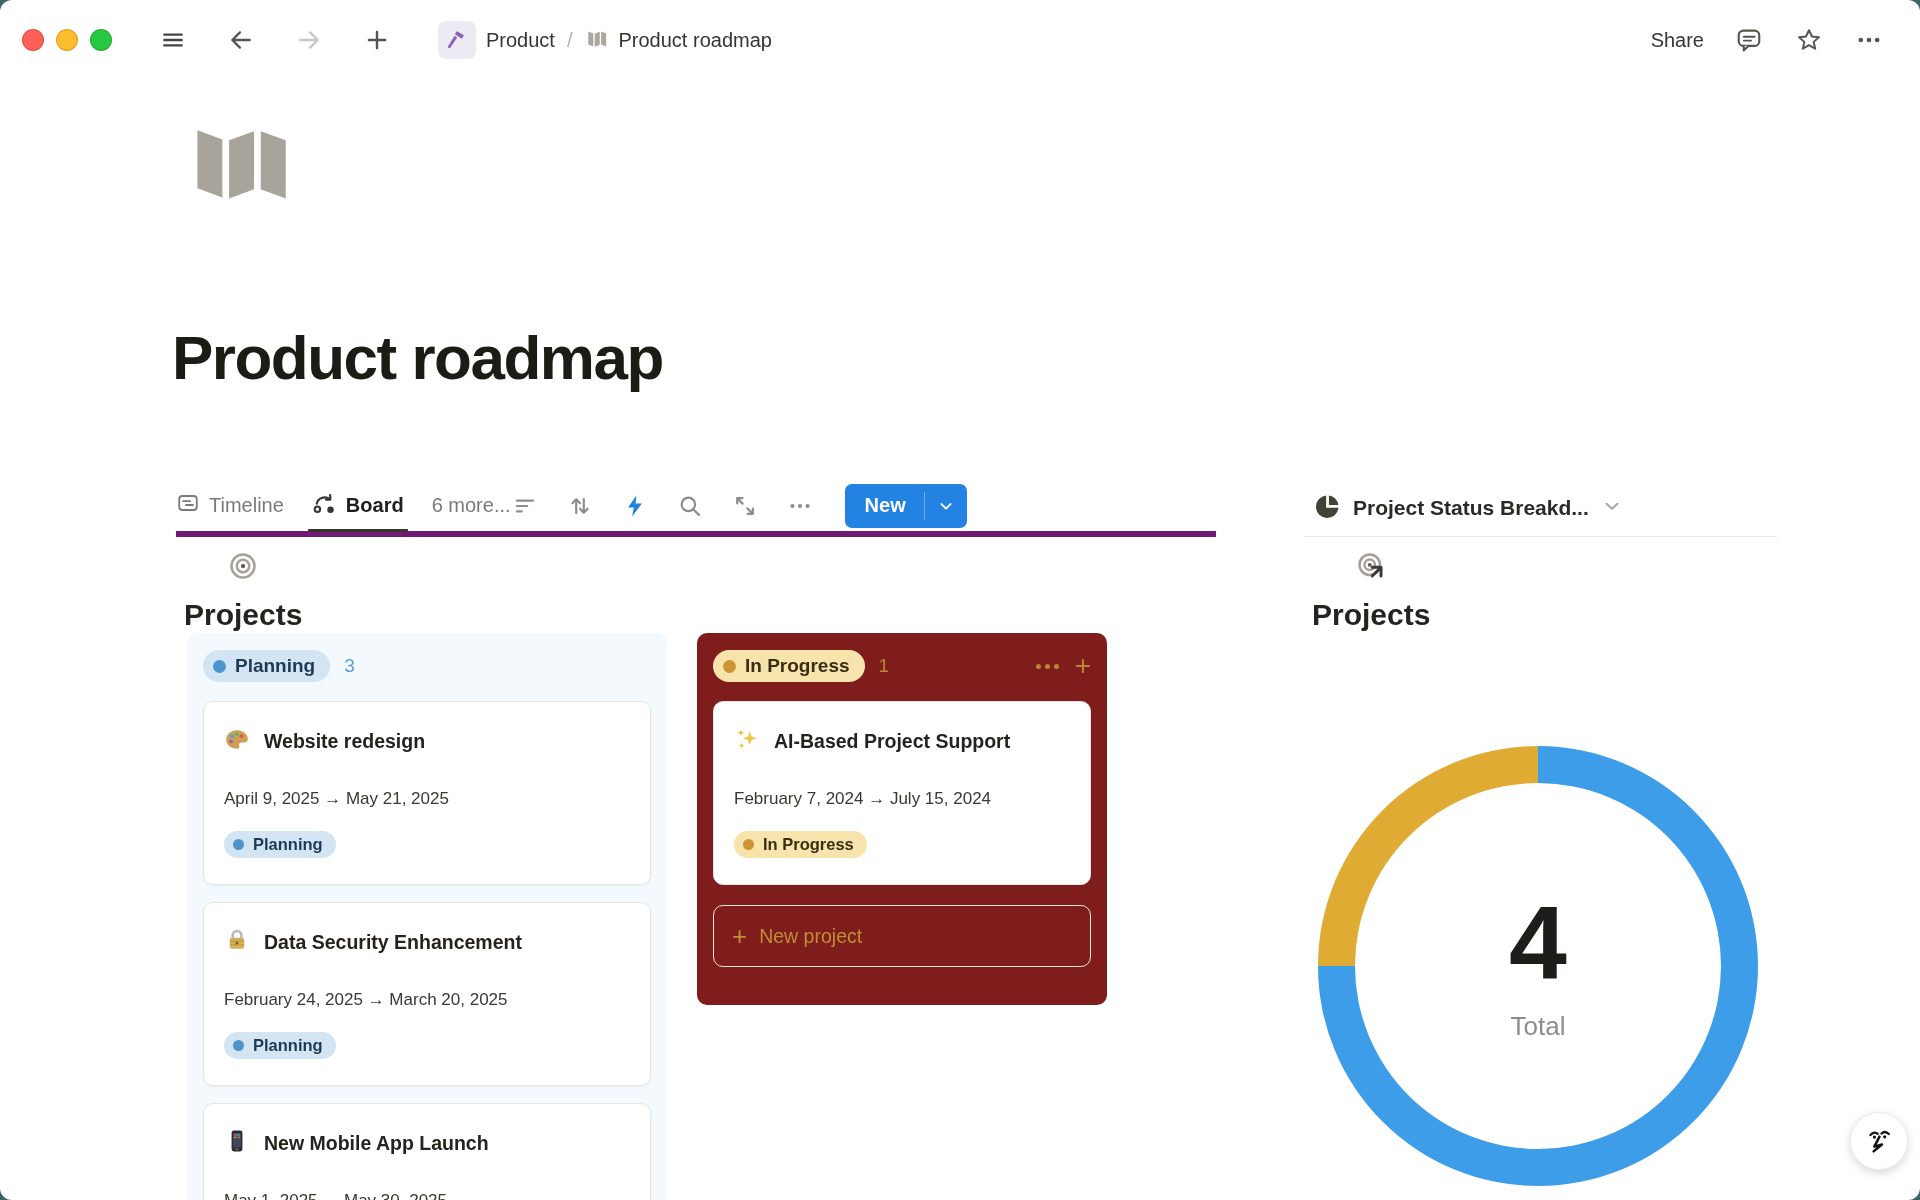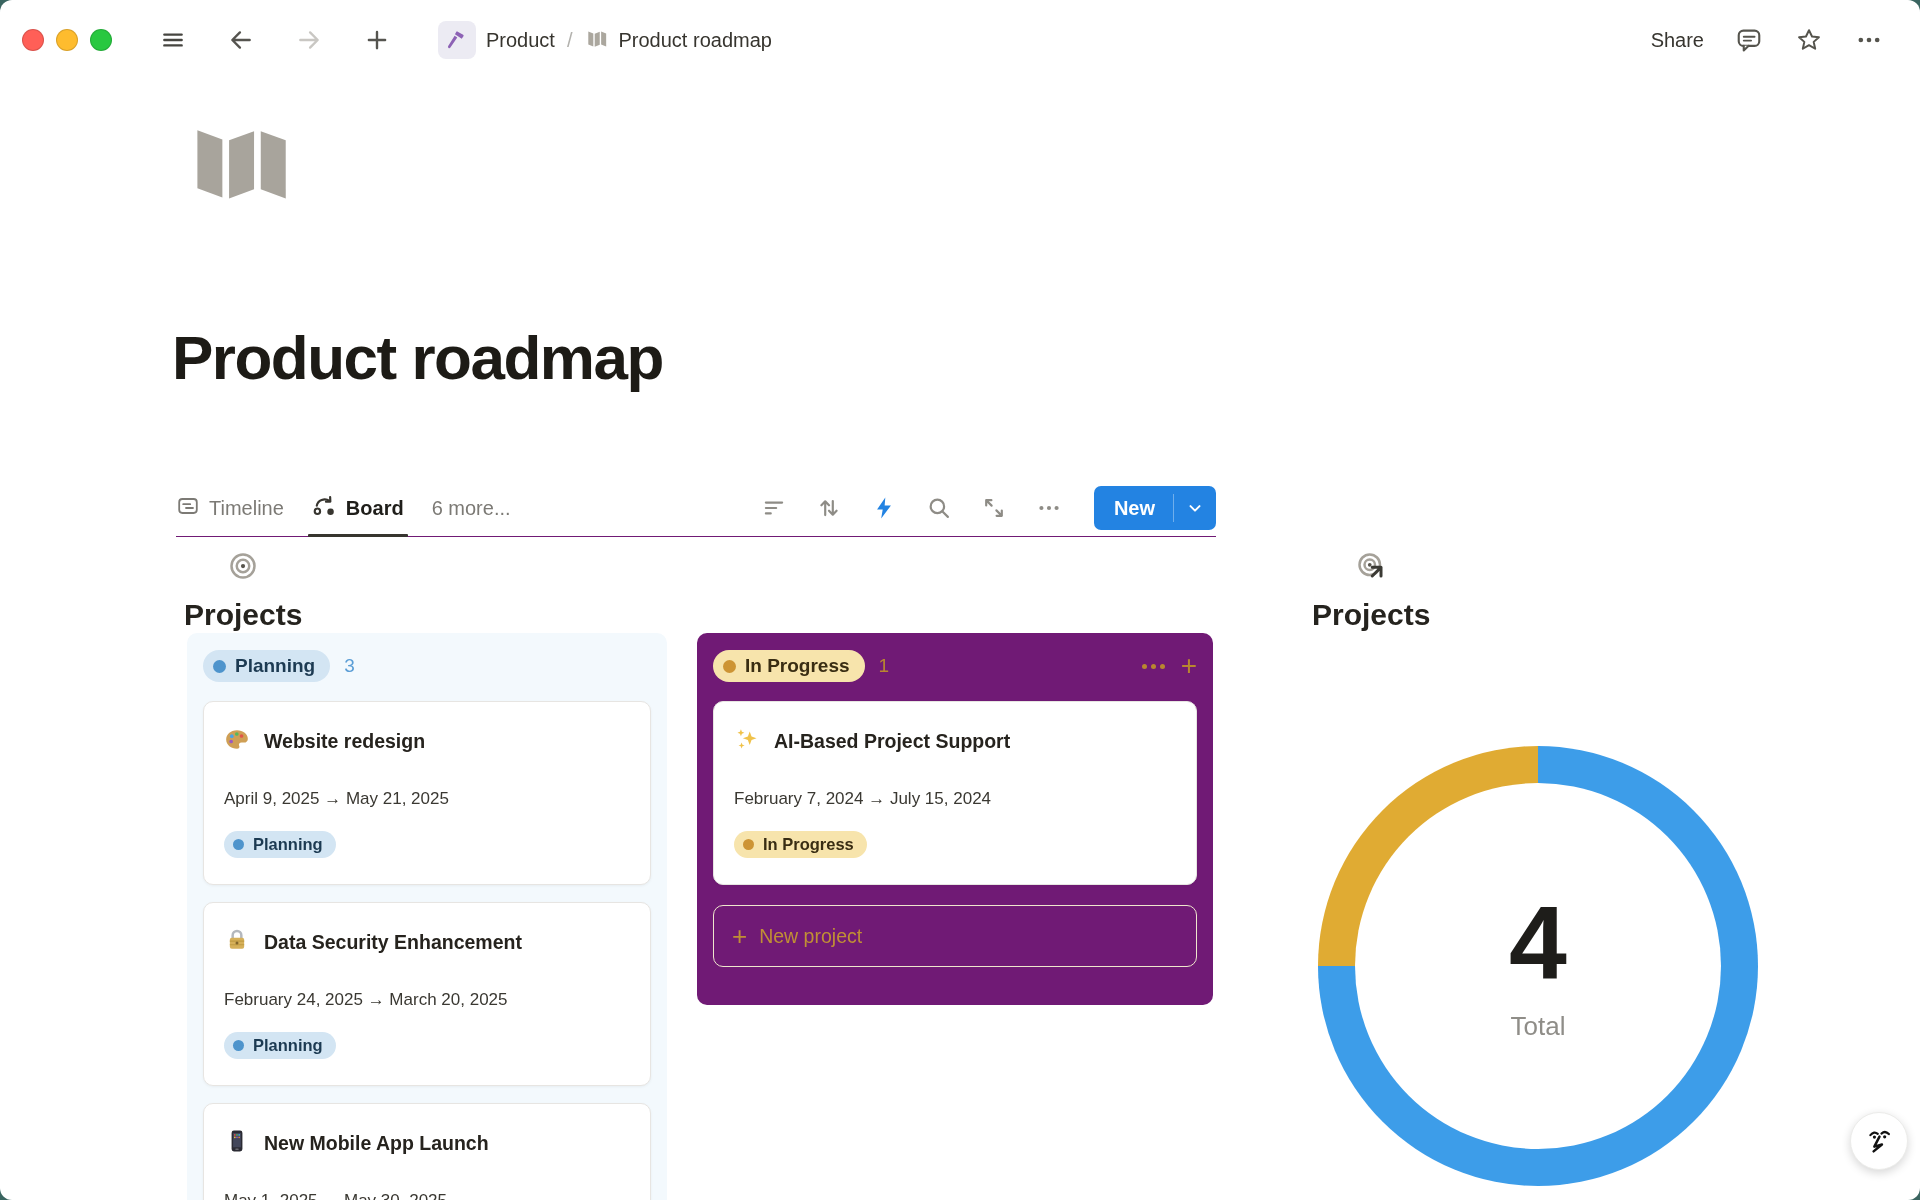--- a/index.html
+++ b/index.html
@@ -17,21 +17,21 @@
   .ws-icon-box { width:38px; height:38px; border-radius:8px; background:#ecebf3; display:flex; align-items:center; justify-content:center; }
   .crumb-sep { color:#b3b2ae; padding:0 2px; }
   .tb-right { display:flex; align-items:center; gap:30px; }
   .share { font-size:20px; color:#37352f; }
 
   
   .page-icon { position:absolute; left:181px; top:113px; width:124px; height:96px; }
   .page-title { position:absolute; left:172px; top:322px; font-size:62px; font-weight:700; letter-spacing:-1.5px; color:#1d1b16; }
 
   
-  .tabrow { position:absolute; left:176px; top:480px; width:1040px; height:57px; display:flex; align-items:center; justify-content:space-between; border-bottom:1px solid #701a75; }
+  .tabrow { position:absolute; left:176px; top:480px; width:1040px; height:57px; display:flex; align-items:center; justify-content:flex-start; border-bottom:6px solid #701a75; }
   .tabs { display:flex; align-items:center; gap:28px; height:100%; }
   .tab { position:relative; height:100%; display:flex; align-items:center; gap:9px; font-size:20px; color:#7c7a75; cursor:default; }
   .tab.active { color:#1f1e1a; font-weight:600; }
   .tab.active::after { content:''; position:absolute; left:-4px; right:-4px; bottom:-1px; height:3px; background:#37352f; border-radius:1px; }
   .tools { display:flex; align-items:center; gap:27px; }
   .tool { display:flex; align-items:center; justify-content:center; width:28px; height:28px; }
   .new-btn { display:flex; align-items:stretch; height:44px; background:#2383e2; border-radius:7px; overflow:hidden; margin-left:4px; }
   .new-btn .label { display:flex; align-items:center; padding:0 18px 0 20px; color:#fff; font-size:20px; font-weight:600; }
   .new-btn .split { width:1px; background:rgba(255,255,255,.35); margin:8px 0; }
   .new-btn .chev { display:flex; align-items:center; padding:0 12px; }
@@ -44,21 +44,21 @@
   .sec-head { position:absolute; display:flex; align-items:center; gap:13px; height:46px;flex-direction:column; }
   .sec-head.left { left:184px; top:551px; }
   .sec-head.right { left:1312px; top:551px; }
   .sec-head .txt { font-size:30px; font-weight:700; color:#25231e; }
   .dots3 { display:flex; gap:4px; margin-left:6px; }
   .dots3 i { width:5px; height:5px; border-radius:50%; background:#b6b4af; }
 
   
   .column { position:absolute; border-radius:10px; padding:14px 16px; }
   .col-blue { left:187px; top:633px; width:480px; height:700px; background:#f3f9fd; }
-  .col-yellow { left:697px; top:633px; width:516px; height:372px; background:#701a75; }
+  .col-yellow { left:697px; top:633px; width:410px; height:372px; background:#7f1d1d; }
   .col-head { display:flex; align-items:center; gap:14px; height:38px; }
   .pill { display:inline-flex; align-items:center; gap:9px; border-radius:999px; font-weight:600; }
   .pill .dot { border-radius:50%; }
   .pill-hdr { font-size:19px; padding:5px 15px 5px 10px; }
   .pill-hdr .dot { width:13px; height:13px; }
   .pill-blue { background:#d3e5f3; color:#1c3a52; } .pill-blue .dot { background:#4e94cc; }
   .pill-yellow { background:#f7e4ac; color:#392d13; } .pill-yellow .dot { background:#cd9434; }
   .count { font-size:19px; }
   .count-blue { color:#5b9ed6; } .count-gold { color:#b9872f; }
   .col-controls { margin-left:auto; display:flex; align-items:center; gap:16px; color:#b9872f; }
@@ -243,20 +243,34 @@
         <span class="split"></span>
         <span class="chev">
           <svg width="18" height="18" viewBox="0 0 24 24" fill="none" stroke="#ffffff" stroke-width="2.6" stroke-linecap="round" stroke-linejoin="round">
               <path d="M6 9.5 L12 15.5 L18 9.5"></path>
             </svg>
         </span>
       </div>
     </div>
   </div>
 
+  <div class="selrow">
+    <span>
+      <svg width="27" height="27" viewBox="0 0 24 24" fill="#434239">
+        <path d="M10.8 2.3 A10 10 0 1 0 21.7 13.2 L10.8 13.2 Z"></path>
+        <path d="M13.3 2.3 A9.6 9.6 0 0 1 21.7 10.7 L13.3 10.7 Z"></path>
+      </svg>
+    </span>
+    <span class="sel-label">Project Status Breakd...</span>
+    <span>
+      <svg width="22" height="22" viewBox="0 0 24 24" fill="none" stroke="#a7a5a0" stroke-width="2.2" stroke-linecap="round" stroke-linejoin="round">
+          <path d="M6 9.5 L12 15 L18 9.5"></path>
+        </svg>
+    </span>
+  </div>
 
   <div class="sec-head left">
     <span>
       <svg width="30" height="30" viewBox="0 0 24 24" fill="none">
         <circle cx="12" cy="12" r="9.2" stroke="#a5a199" stroke-width="2"></circle>
         <circle cx="12" cy="12" r="5" stroke="#a5a199" stroke-width="2"></circle>
         <circle cx="12" cy="12" r="1.7" fill="#57544c"></circle>
       </svg>
     </span>
     <span class="txt">Projects</span>

